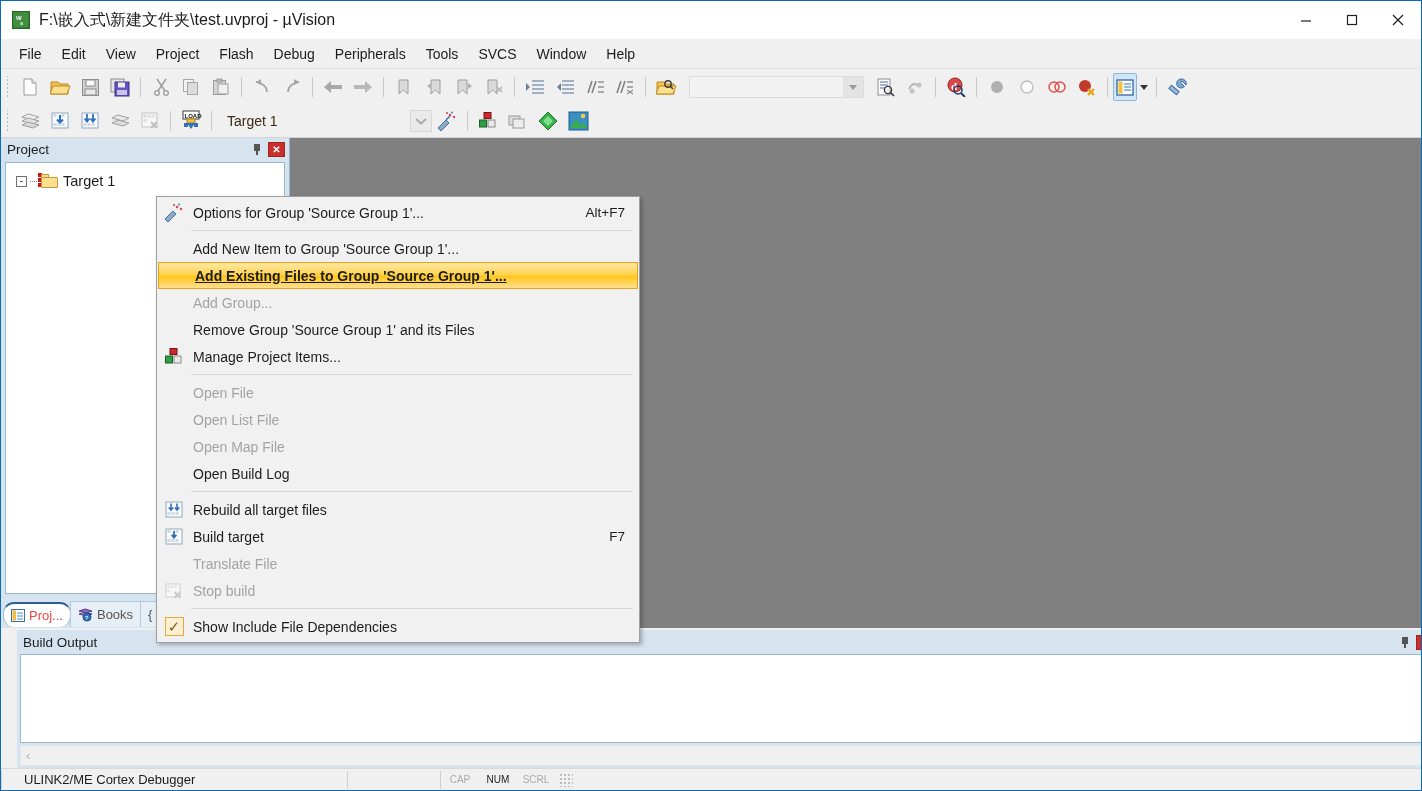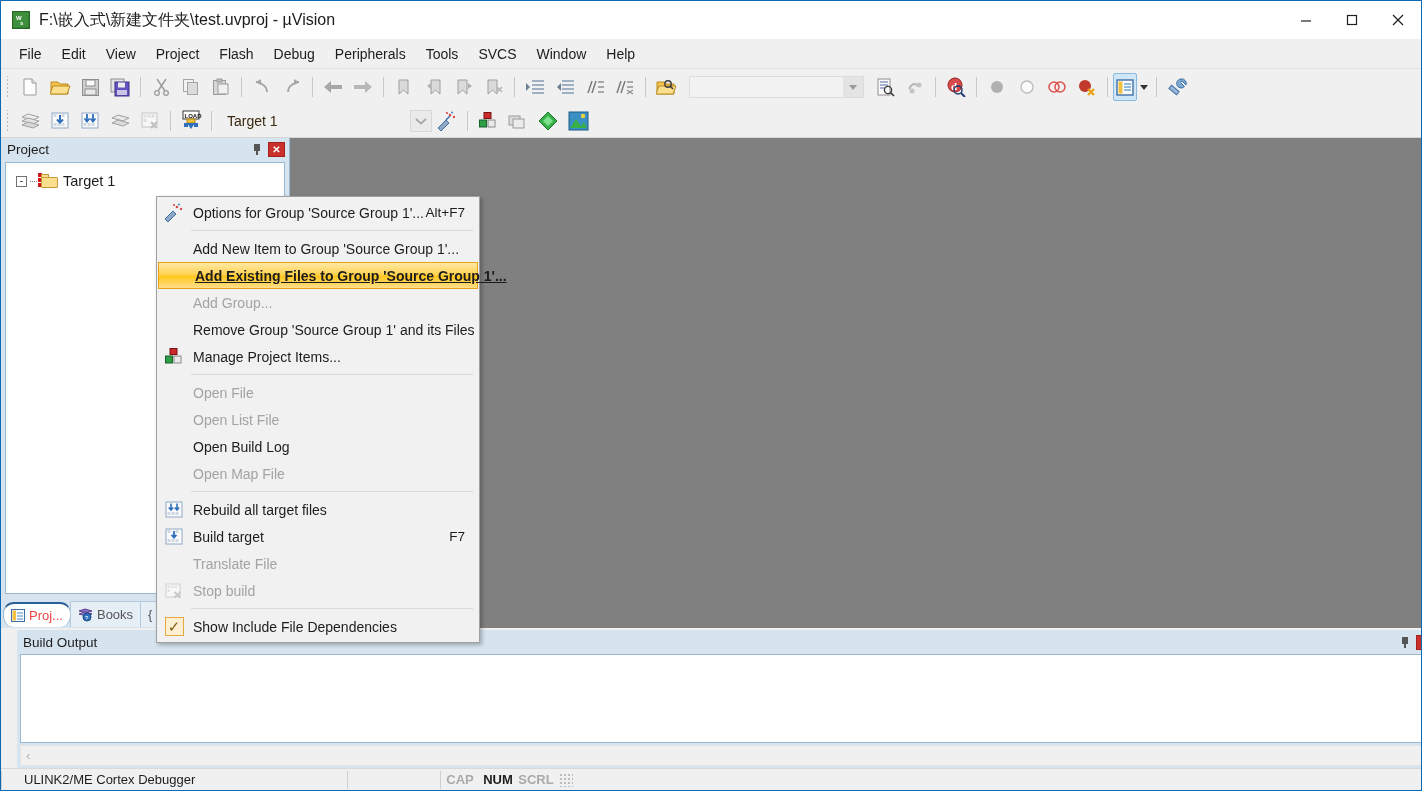--- a/index.html
+++ b/index.html
@@ -203,31 +203,31 @@
   .hscroll span { color: #b4b4b4; font-size: 13px; }
 
   
   .statusbar {
     position: absolute; left: 0; bottom: 0; width: 1420px; height: 22px;
     background: #f0f0f0; border-top: 1px solid #d9d9d9;
     display: flex; align-items: center; font-size: 13px; color: #1c1c1c;
   }
   .sb-cell { height: 22px; display: flex; align-items: center; padding: 0 6px; }
   .sb-div { width: 1px; height: 18px; background: #d0d0d0; }
-  .sb-ind { width: 38px; justify-content: center; font-size: 13px; font-weight: bold; }
+  .sb-ind { width: 38px; justify-content: center; font-size: 10px; }
   .sb-ind.off { color: #aaaaaa; }
   .sb-grip {
     width: 14px; height: 14px; margin-left: 4px;
     background-image: radial-gradient(#bdbdbd 40%, transparent 41%);
     background-size: 4px 4px;
   }
 
   
   .ctxmenu {
-    position: absolute; left: 155px; top: 195px; width: 324px;
+    position: absolute; left: 155px; top: 195px; width: 484px;
     background: #f1f1f1; border: 1px solid #a0a0a0;
     box-shadow: 2px 2px 4px rgba(0,0,0,0.28);
     padding: 2px 0;
     z-index: 50;
   }
   .ctxitem {
     height: 27px; display: flex; align-items: center;
     font-size: 14px; color: #1c1c1c; position: relative;
   }
   .ctxitem .ic {
@@ -817,27 +817,27 @@
     <div class="ctxsep"></div>
 
     <div class="ctxitem disabled">
       <div class="ic"></div>
       <div class="lbl">Open File</div>
     </div>
     <div class="ctxitem disabled">
       <div class="ic"></div>
       <div class="lbl">Open List File</div>
     </div>
+    <div class="ctxitem disabled">
+      <div class="ic"></div>
+      <div class="lbl">Open Map File</div>
+    </div>
     <div class="ctxitem">
       <div class="ic"></div>
       <div class="lbl">Open Build Log</div>
-    </div>
-    <div class="ctxitem disabled">
-      <div class="ic"></div>
-      <div class="lbl">Open Map File</div>
     </div>
 
     <div class="ctxsep"></div>
 
     <div class="ctxitem">
       <div class="ic">
         <svg width="20" height="19" viewBox="0 0 20 19">
             <rect x="2" y="2" width="16" height="15" fill="#fafafa" stroke="#8fa8c4"></rect>
             <g fill="#cfd9e4">
               <rect x="3.5" y="12" width="3" height="3"></rect>

